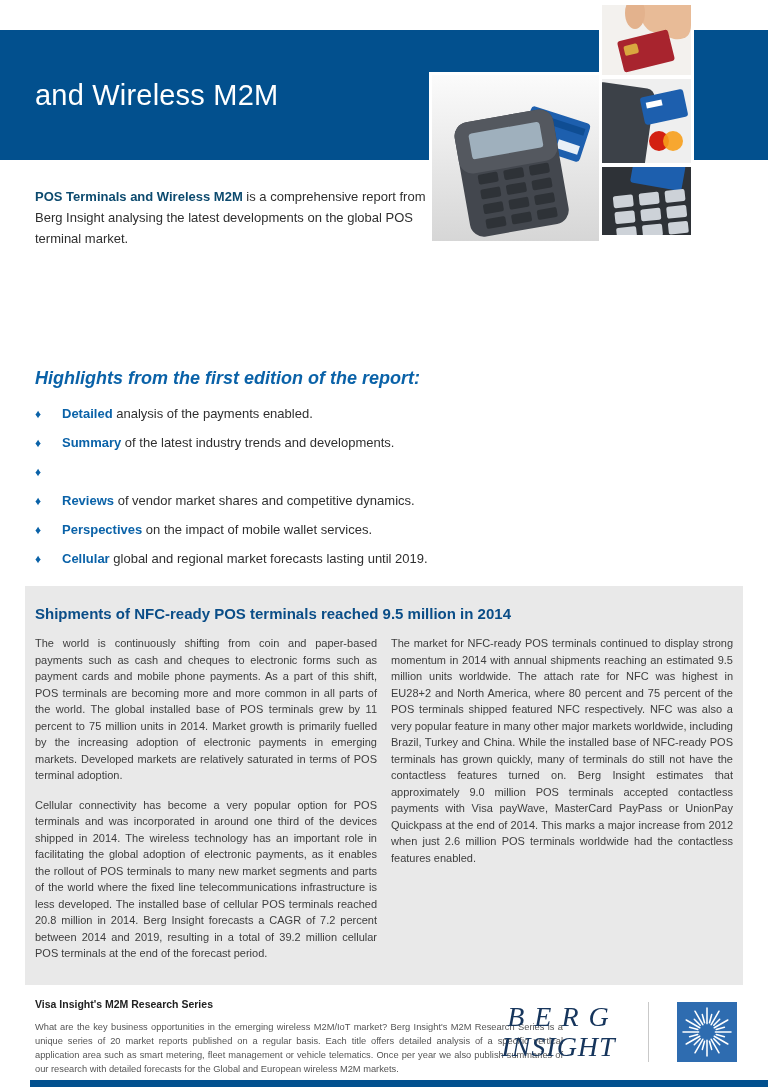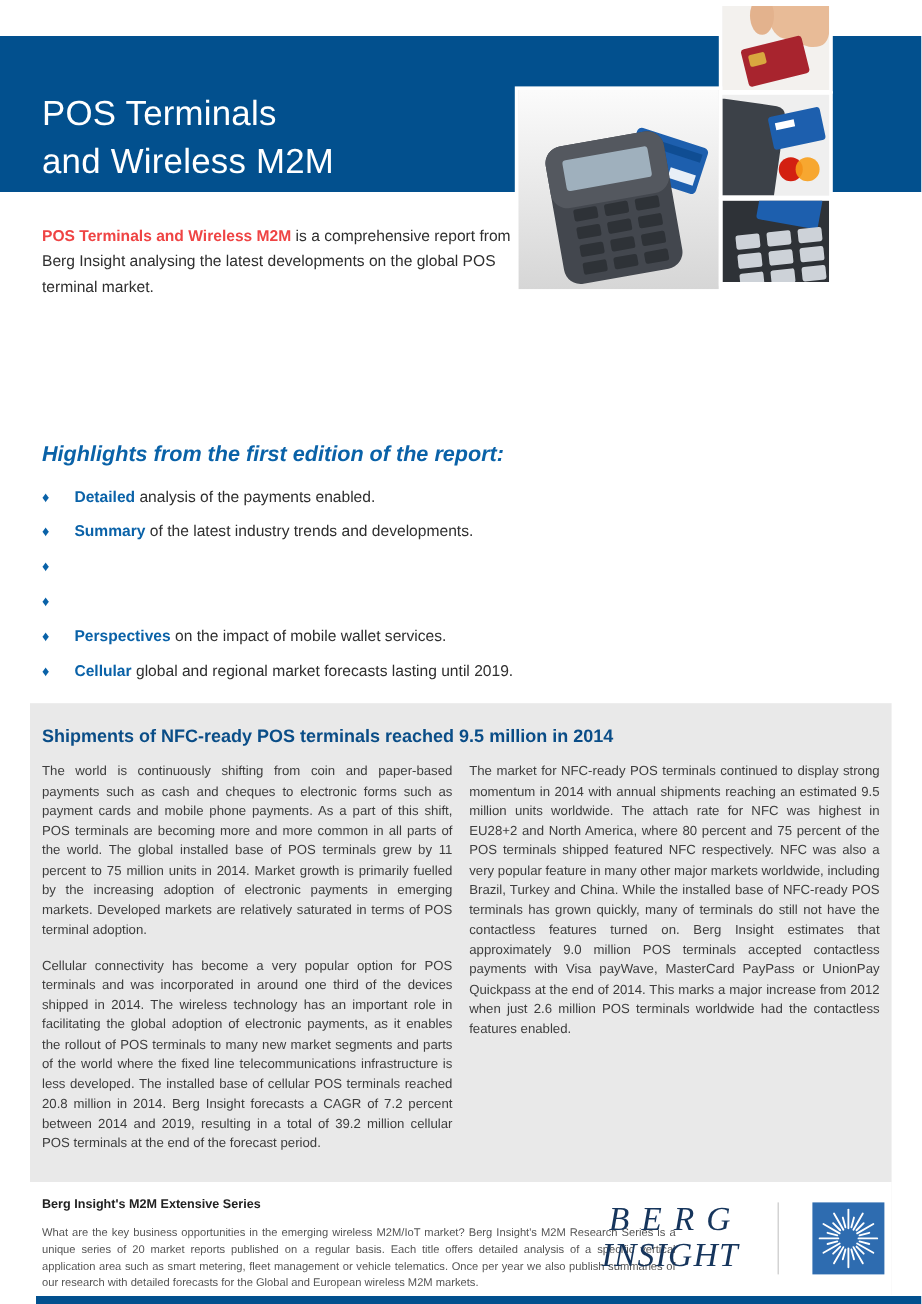--- a/index.html
+++ b/index.html
@@ -23,21 +23,21 @@
   .tile { position:absolute; box-shadow:0 0 0 3px #fff; overflow:hidden; background:#eee; }
   .tile svg { display:block; width:100%; height:100%; }
   .tile-a { left:602px; top:5px;  width:89px;  height:70px; }
   .tile-b { left:432px; top:75px; width:167px; height:166px; }
   .tile-c { left:602px; top:79px; width:89px;  height:84px; }
   .tile-d { left:602px; top:167px;width:89px;  height:68px; }
 
   
   .intro { position:absolute; left:35px; top:186px; width:408px; font-size:13px; line-height:21px; color:#2f2f2f; }
   .intro p { margin:0 0 16px 0; }
-  .intro strong { color:#ef4444; }
+  .intro strong { color:#0c4a6e; }
 
   
   .highlights { position:absolute; left:35px; top:368px; width:620px; }
   .highlights h2 { margin:0 0 17px 0; font-size:18px; font-style:italic; font-weight:bold; color:var(--accent-blue,#0a62a8); }
   .bullet { display:flex; align-items:baseline; margin-bottom:13px; font-size:13px; line-height:16px; color:#2f2f2f; }
   .bullet .diamond { flex:none; width:27px; color:var(--accent-blue,#0a62a8); font-size:12px; }
   .bullet .bold-word { color:var(--accent-blue,#0a62a8); font-weight:bold; }
 
   
   .gray-section {
@@ -64,21 +64,20 @@
 
   .bottom-bar { position:absolute; left:30px; bottom:0; width:738px; height:7px; background:var(--header-blue,#02508e); }
 </style>
 </head>
 <body>
 
 <div class="page">
 
   <div class="header-band">
     <h1 class="title">
-      <span>POS Terminals</span>
       <span>and Wireless M2M</span>
     </h1>
   </div>
 
   <div class="tile tile-a">
     <svg viewBox="0 0 89 70">
       <rect width="89" height="70" fill="#f3f1ee"></rect>
       <path d="M40 0 Q36 18 48 26 L72 34 Q89 36 89 20 L89 0 Z" fill="#e8bb97"></path>
       <ellipse cx="33" cy="8" rx="10" ry="16" fill="#e3b28d"></ellipse>
       <g transform="rotate(-14 44 46)">
@@ -166,20 +165,21 @@
     </div>
     <div class="bullet">
       <span class="diamond">♦</span>
       <span><span class="bold-word">Summary</span><span> of the latest industry trends and developments.</span></span>
     </div>
     <div class="bullet">
       <span class="diamond">♦</span>
     </div>
     <div class="bullet">
       <span class="diamond">♦</span>
+      <span><span class="bold-word">Reviews</span><span> of vendor market shares and competitive dynamics.</span></span>
     </div>
     <div class="bullet">
       <span class="diamond">♦</span>
       <span><span class="bold-word">Perspectives</span><span> on the impact of mobile wallet services.</span></span>
     </div>
     <div class="bullet">
       <span class="diamond">♦</span>
       <span><span class="bold-word">Cellular</span><span> global and regional market forecasts lasting until 2019.</span></span>
     </div>
   </div>
@@ -192,21 +192,21 @@
         <p>Cellular connectivity has become a very popular option for POS terminals and was incorporated in around one third of the devices shipped in 2014. The wireless technology has an important role in facilitating the global adoption of electronic payments, as it enables the rollout of POS terminals to many new market segments and parts of the world where the fixed line telecommunications infrastructure is less developed. The installed base of cellular POS terminals reached 20.8 million in 2014. Berg Insight forecasts a CAGR of 7.2 percent between 2014 and 2019, resulting in a total of 39.2 million cellular POS terminals at the end of the forecast period.</p>
       </div>
       <div class="col">
         <p>The market for NFC-ready POS terminals continued to display strong momentum in 2014 with annual shipments reaching an estimated 9.5 million units worldwide. The attach rate for NFC was highest in EU28+2 and North America, where 80 percent and 75 percent of the POS terminals shipped featured NFC respectively. NFC was also a very popular feature in many other major markets worldwide, including Brazil, Turkey and China. While the installed base of NFC-ready POS terminals has grown quickly, many of terminals do still not have the contactless features turned on. Berg Insight estimates that approximately 9.0 million POS terminals accepted contactless payments with Visa payWave, MasterCard PayPass or UnionPay Quickpass at the end of 2014. This marks a major increase from 2012 when just 2.6 million POS terminals worldwide had the contactless features enabled.</p>
       </div>
     </div>
   </div>
 
   <div class="footer">
     <div class="footer-text">
-      <h4>Berg Insight's M2M Extensive Series</h4>
+      <h4>Visa Insight's M2M Research Series</h4>
       <p>What are the key business opportunities in the emerging wireless M2M/IoT market? Berg Insight's M2M Research Series is a unique series of 20 market reports published on a regular basis. Each title offers detailed analysis of a specific vertical application area such as smart metering, fleet management or vehicle telematics. Once per year we also publish summaries of our research with detailed forecasts for the Global and European wireless M2M markets.</p>
     </div>
     <div class="logo">
       <div class="logo-text">
         <span class="logo-l1">BERG</span>
         <span class="logo-l2">INSIGHT</span>
       </div>
       <div class="logo-divider"></div>
       <div class="logo-square">
         <svg viewBox="0 0 100 100">

